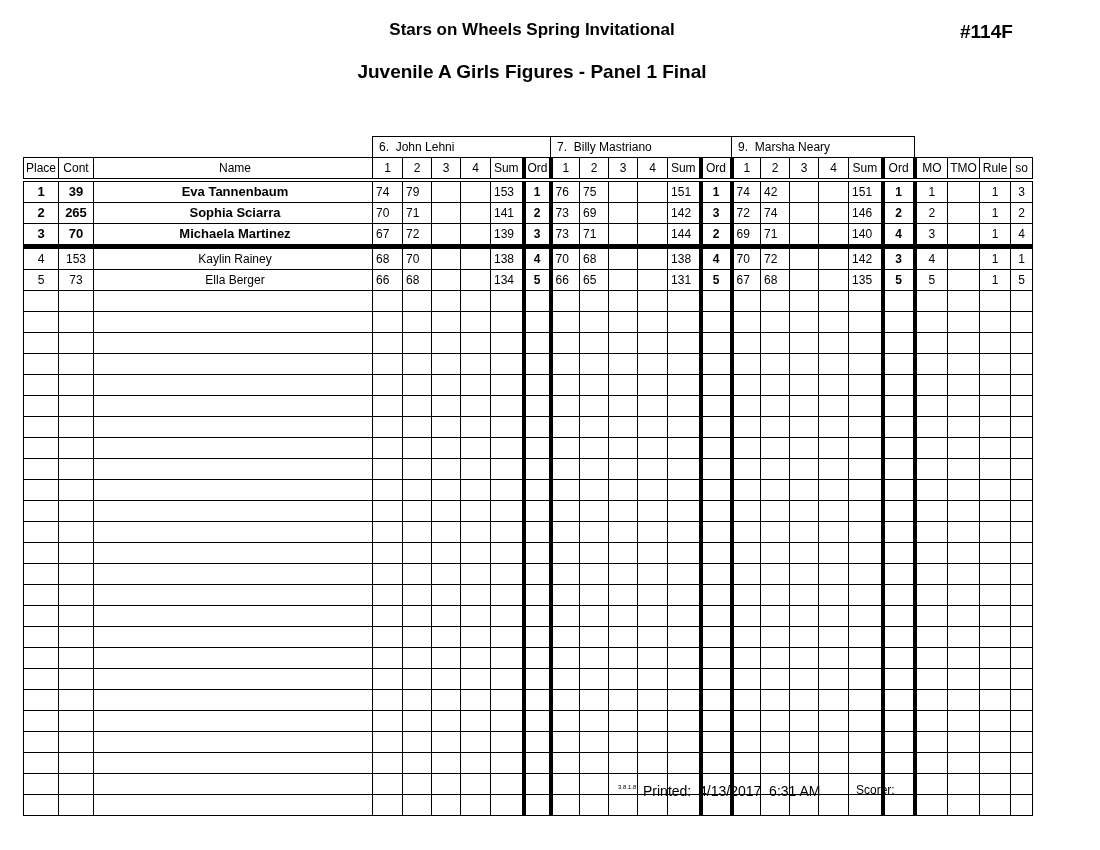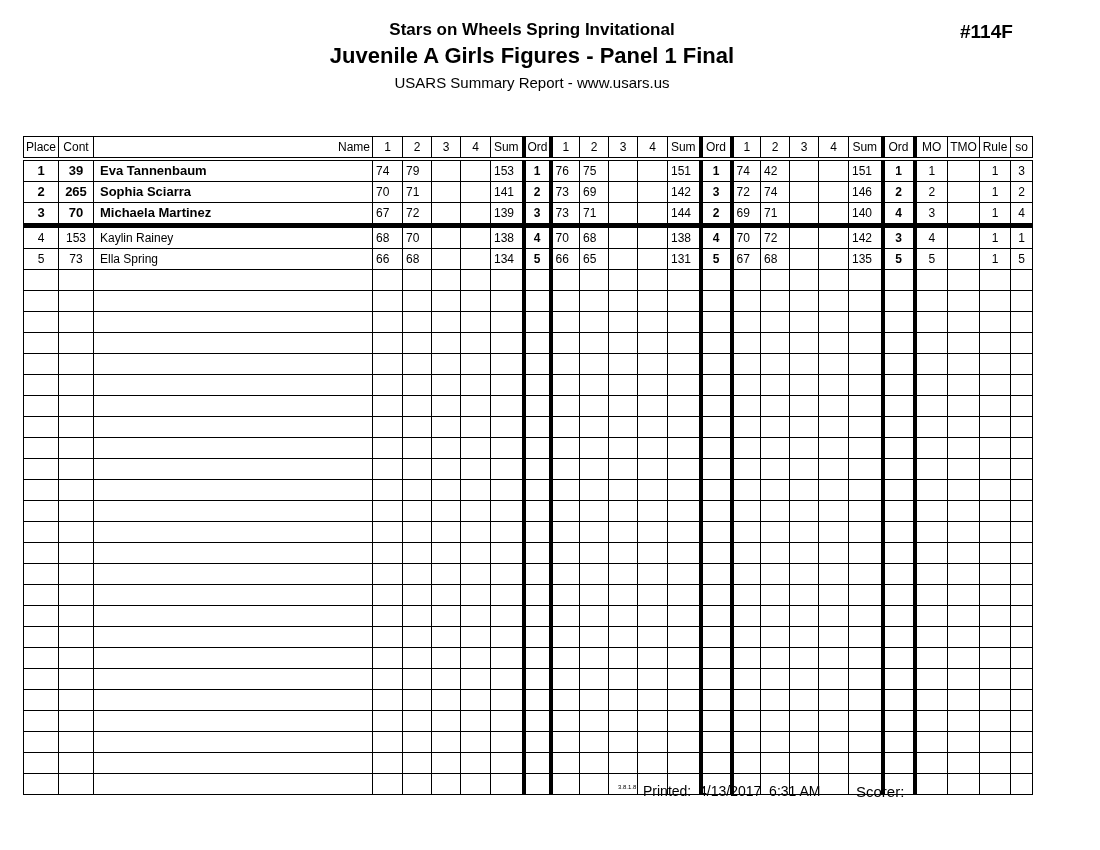--- a/index.html
+++ b/index.html
@@ -4,58 +4,57 @@
 <style>
   html,body{margin:0;padding:0;background:#e8e8e8;}
   .page{
     position:relative;width:1100px;height:850px;background:#ffffff;
     font-family:"Liberation Sans",sans-serif;color:#000;overflow:hidden;
   }
   .req-block{position:absolute;left:25px;top:18px;font-size:12px;line-height:16px;white-space:pre;}
   .title-block{position:absolute;left:0;top:20px;width:1064px;text-align:center;}
   .t1{font-size:17px;font-weight:bold;}
   .t2{font-size:15px;margin-top:4px;white-space:pre;}
-  .t3{font-size:22px;font-weight:bold;margin-top:3px;}
+  .t3{font-size:19px;font-weight:bold;margin-top:21px;}
   .t4{font-size:15px;margin-top:5px;}
   .event-num{position:absolute;left:960px;top:21px;font-size:19px;font-weight:bold;}
 
   .table-wrap{position:absolute;left:23px;top:136px;}
   table{border-collapse:collapse;table-layout:fixed;width:1009px;}
   td{
     border:1px solid #000;height:20px;padding:0 2px;
     font-size:12px;line-height:14px;white-space:nowrap;overflow:hidden;
     font-family:"Liberation Sans",sans-serif;
   }
   tr.band td{height:20px;}
   td.nb{border:none;background:#fff;}
   td.judge{text-align:left;padding-left:6px;white-space:pre;font-size:12px;}
   tr.hdr td{border-bottom:4px double #000;}
-  tr.hdr td.namehdr{text-align:right;padding-left:6px;}
+  tr.hdr td.namehdr{text-align:center;padding-left:6px;}
   td.ord{border-left:4px solid #000;border-right:4px solid #000;text-align:center;}
   td.ordv{font-weight:bold;}
   td.score{text-align:left;padding-left:3px;}
-  td.namecell{text-align:left;padding-left:6px;}
+  td.namecell{text-align:center;padding-left:6px;}
   td.ctr{text-align:center;padding:0;}
   tr.boldrow td.pcn{font-weight:bold;font-size:13px;}
   tr.cut td{border-bottom:5px solid #000;}
 
   .footer-ver{position:absolute;left:618px;top:784px;font-size:6px;}
   .footer-printed{position:absolute;left:643px;top:783px;font-size:14px;white-space:pre;}
-  .footer-scorer{position:absolute;left:856px;top:783px;font-size:15px;}
+  .footer-scorer{position:absolute;left:856px;top:783px;font-size:12px;}
 </style>
 </head>
 <body>
 
 <div class="page">
 
 
   <div class="title-block">
     <div class="t1">Stars on Wheels Spring Invitational</div>
     <div class="t3">Juvenile A Girls Figures - Panel 1 Final</div>
-    <div class="t4">USARS Summary Report - www.usars.us</div>
   </div>
 
   <div class="event-num">#114F</div>
 
   <div class="table-wrap">
     <table id="score-table">
       <colgroup>
         <col style="width:35px">
           <col style="width:35px">
           <col style="width:279px">
@@ -76,20 +75,27 @@
           <col style="width:29px">
           <col style="width:30px">
           <col style="width:34px">
           <col style="width:32px">
         <col style="width:33px">
           <col style="width:32px">
           <col style="width:31px">
           <col style="width:22px">
       </colgroup>
       <thead>
+        <tr class="band">
+          <td colspan="3" class="nb"></td>
+          <td colspan="6" class="judge">6.  John Lehni</td>
+          <td colspan="6" class="judge">7.  Billy Mastriano</td>
+          <td colspan="6" class="judge">9.  Marsha Neary</td>
+          <td colspan="4" class="nb"></td>
+        </tr>
         <tr class="hdr">
           <td class="ctr">Place</td>
           <td class="ctr">Cont</td>
           <td class="namehdr">Name</td>
 
           <td class="ctr">1</td>
           <td class="ctr">2</td>
           <td class="ctr">3</td>
           <td class="ctr">4</td>
           <td class="ctr">Sum</td>
@@ -220,21 +226,21 @@
             <td class="score">142</td>
             <td class="ord ordv">3</td>
             <td class="ctr">4</td>
             <td class="ctr"></td>
             <td class="ctr">1</td>
             <td class="ctr">1</td>
           </tr>
           <tr>
             <td class="ctr pcn">5</td>
             <td class="ctr pcn">73</td>
-            <td class="namecell pcn">Ella Spring</td>
+            <td class="namecell pcn">Ella Berger</td>
             <td class="score">66</td>
             <td class="score">68</td>
             <td class="score"></td>
             <td class="score"></td>
             <td class="score">134</td>
             <td class="ord ordv">5</td>
             <td class="score">66</td>
             <td class="score">65</td>
             <td class="score"></td>
             <td class="score"></td>

